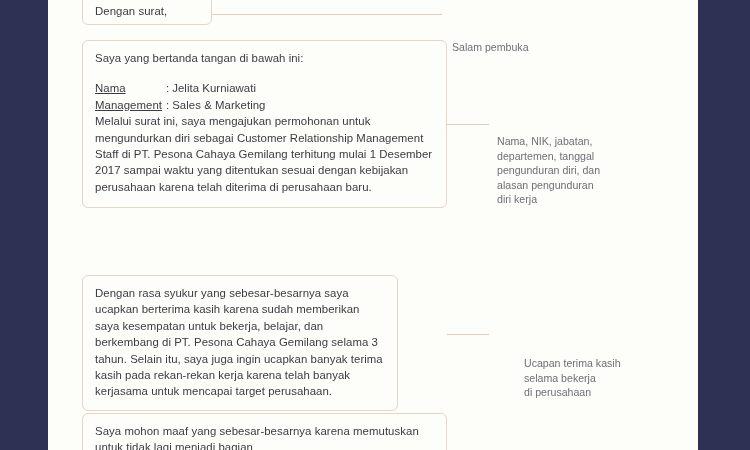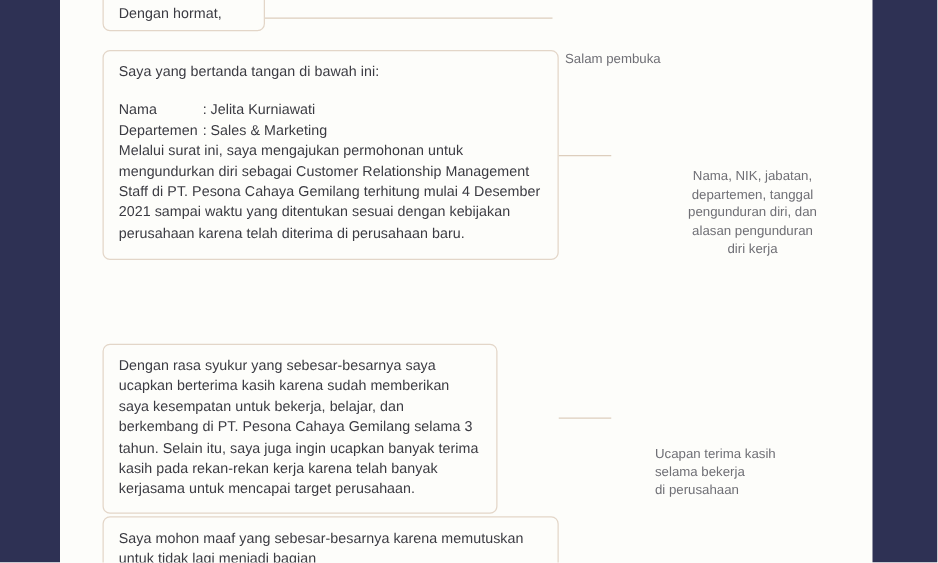--- a/index.html
+++ b/index.html
@@ -106,39 +106,40 @@
   .id-table td {
     padding: 0;
     vertical-align: top;
     font-size: 11.4px;
     line-height: 16.4px;
     color: #3b3b42;
   }
   .id-label {
     padding-right: 4px !important;
     white-space: nowrap;
+    text-decoration: underline;
   }
   .id-colon {
     padding-right: 3px !important;
   }
   .id-value {
     white-space: pre-line;
   }
 
   
   .annotation {
     position: absolute;
     color: #6f6f75;
     font-size: 10.6px;
     line-height: 14.6px;
     white-space: pre-line;
     margin-top: 32px;
   }
   .ann-salutation { left: 452px; top: 8px;  width: 200px; }
-  .ann-identity   { left: 522px; top: 102px; width: 160px; text-align: center; }
+  .ann-identity   { left: 497px; top: 102px; width: 160px; }
   .ann-thanks     { left: 524px; top: 324px; width: 160px; }
 
   
   .connector {
     position: absolute;
     height: 1px;
     background: #ddcebd;
   }
   .conn-salutation { left: 212px; top: 14px;  width: 230px; }
   .conn-identity   { left: 447px; top: 124px; width: 42px; }
@@ -148,42 +149,42 @@
 <body>
 
 <div class="page">
 
   <div class="band band-left"></div>
   <div class="band band-right"></div>
 
   <div class="letter-col">
 
     <div class="letter-box box-salutation">
-      <p class="para">Dengan hormat,</p>
+      <p class="para">Dengan surat,</p>
     </div>
 
     <div class="letter-box box-identity">
       <p class="para">Saya yang bertanda tangan di bawah ini:</p>
 
       <table class="id-table">
         <tbody>
           <tr>
             <td class="id-label">Nama</td>
             <td class="id-colon">:</td>
             <td class="id-value">Jelita Kurniawati</td>
           </tr>
           <tr>
-            <td class="id-label">Departemen</td>
+            <td class="id-label">Management</td>
             <td class="id-colon">:</td>
             <td class="id-value">Sales &amp; Marketing</td>
           </tr>
         </tbody>
       </table>
 
-      <p class="para">Melalui surat ini, saya mengajukan permohonan untuk mengundurkan diri sebagai Customer Relationship Management Staff di PT. Pesona Cahaya Gemilang terhitung mulai 4 Desember 2021 sampai waktu yang ditentukan sesuai dengan kebijakan perusahaan karena telah diterima di perusahaan baru.</p>
+      <p class="para">Melalui surat ini, saya mengajukan permohonan untuk mengundurkan diri sebagai Customer Relationship Management Staff di PT. Pesona Cahaya Gemilang terhitung mulai 1 Desember 2017 sampai waktu yang ditentukan sesuai dengan kebijakan perusahaan karena telah diterima di perusahaan baru.</p>
     </div>
 
     <div class="letter-box box-thanks">
       <p class="para">Dengan rasa syukur yang sebesar-besarnya saya ucapkan berterima kasih karena sudah memberikan saya kesempatan untuk bekerja, belajar, dan berkembang di PT. Pesona Cahaya Gemilang selama 3 tahun. Selain itu, saya juga ingin ucapkan banyak terima kasih pada rekan-rekan kerja karena telah banyak kerjasama untuk mencapai target perusahaan.</p>
     </div>
 
     <div class="letter-box box-apology">
       <p class="para">Saya mohon maaf yang sebesar-besarnya karena memutuskan untuk tidak lagi menjadi bagian</p>
     </div>
 

